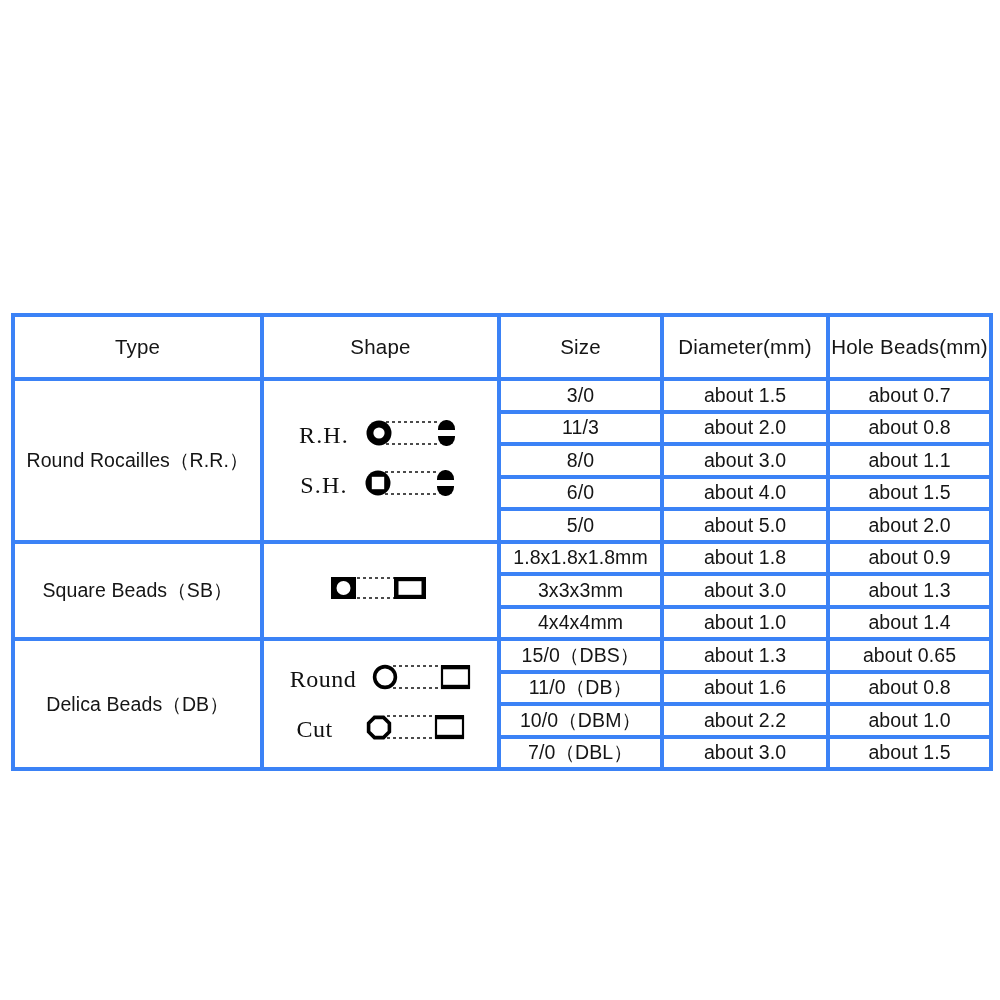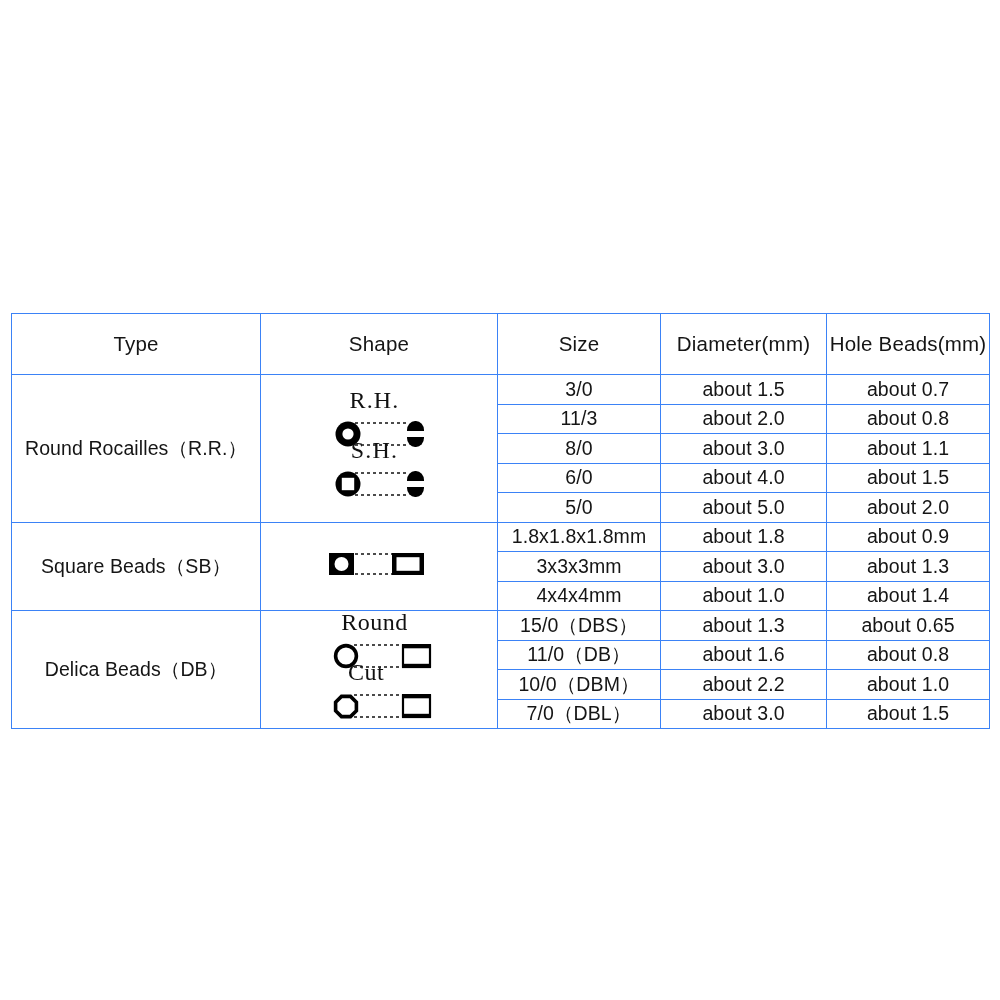--- a/index.html
+++ b/index.html
@@ -20,21 +20,21 @@
     position: absolute;
     left: 11px;
     top: 313px;
     width: 978px;
     height: 403px;
     border-collapse: collapse;
     table-layout: fixed;
     background: #ffffff;
   }
   #bead-table td, #bead-table th {
-    border: 1px solid #3b82f6;
+    border: 4px solid #3b82f6;
     padding: 0;
     margin: 0;
     color: #151515;
     font-weight: normal;
     text-align: center;
     vertical-align: middle;
     background: #ffffff;
   }
 
   
@@ -74,21 +74,21 @@
   .shape-stack {
     display: flex;
     flex-direction: column;
     justify-content: center;
     align-items: center;
     height: 100%;
     gap: 8px;
   }
   .shape-line {
     display: flex;
-    flex-direction: column;
+    flex-direction: row;
     align-items: center;
     justify-content: center;
     height: 42px;
   }
   .shape-label {
     font-family: "Liberation Serif", serif;
     font-size: 24px;
     color: #111111;
     letter-spacing: 1.2px;
     margin-right: 9px;

